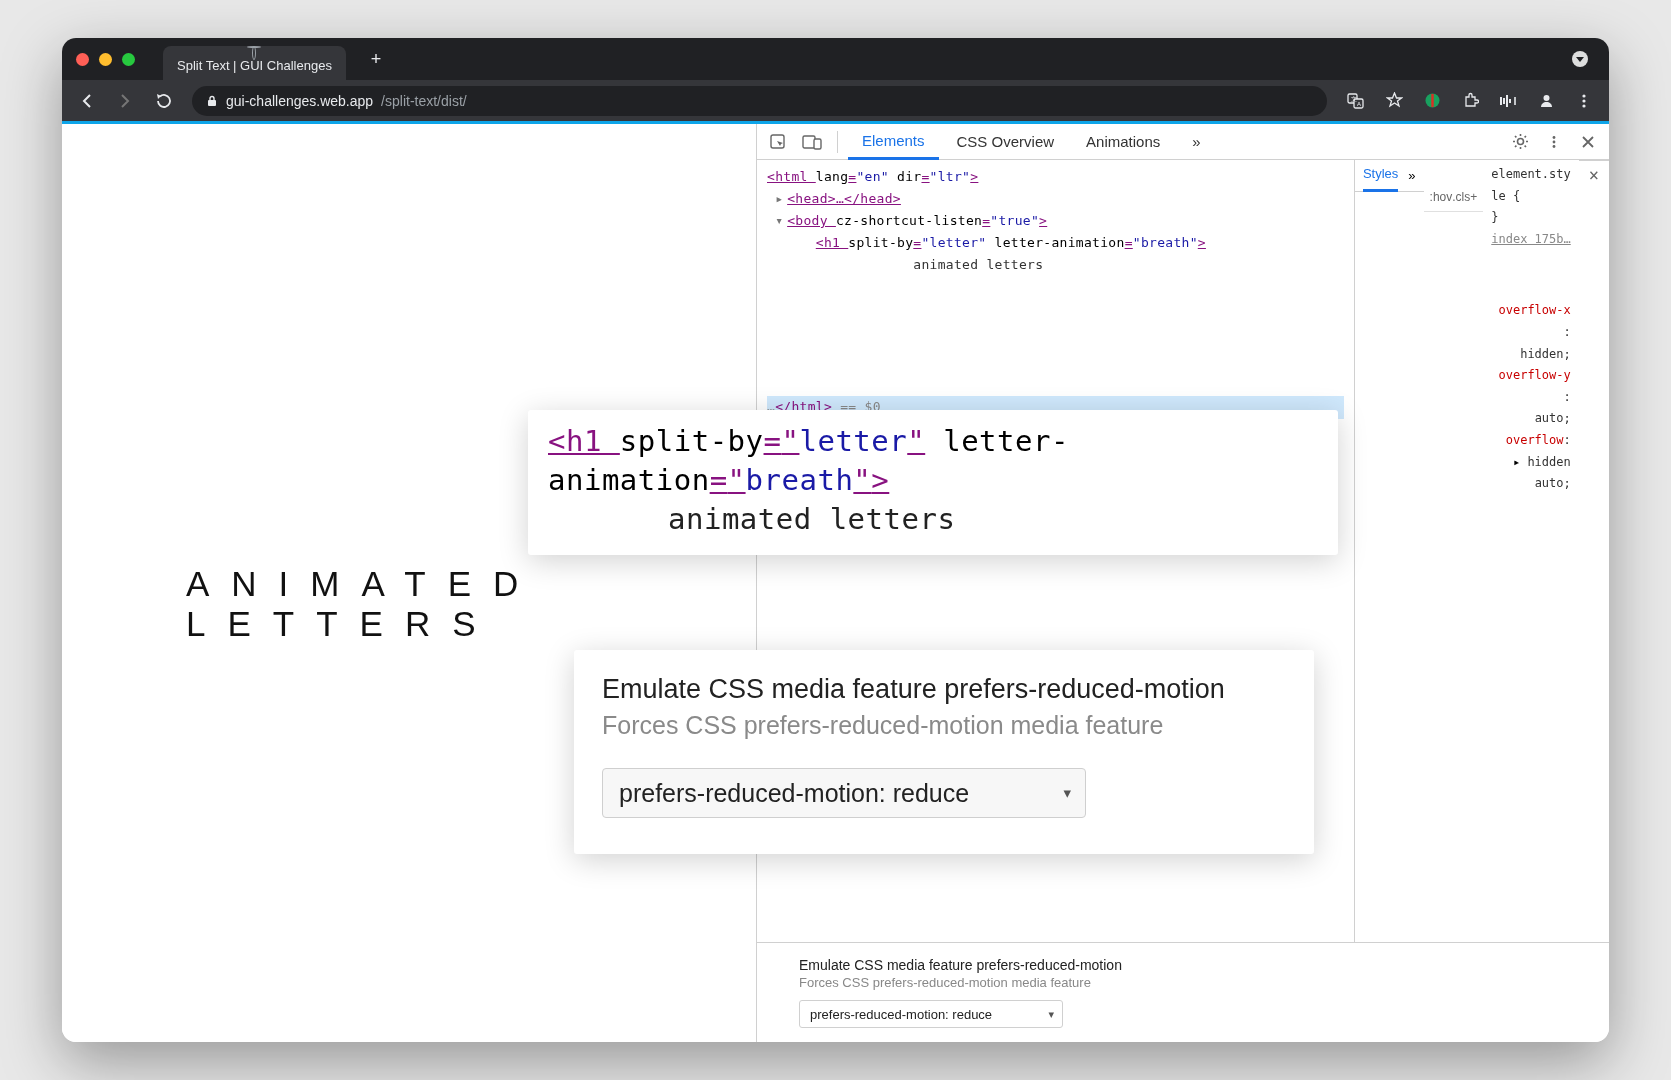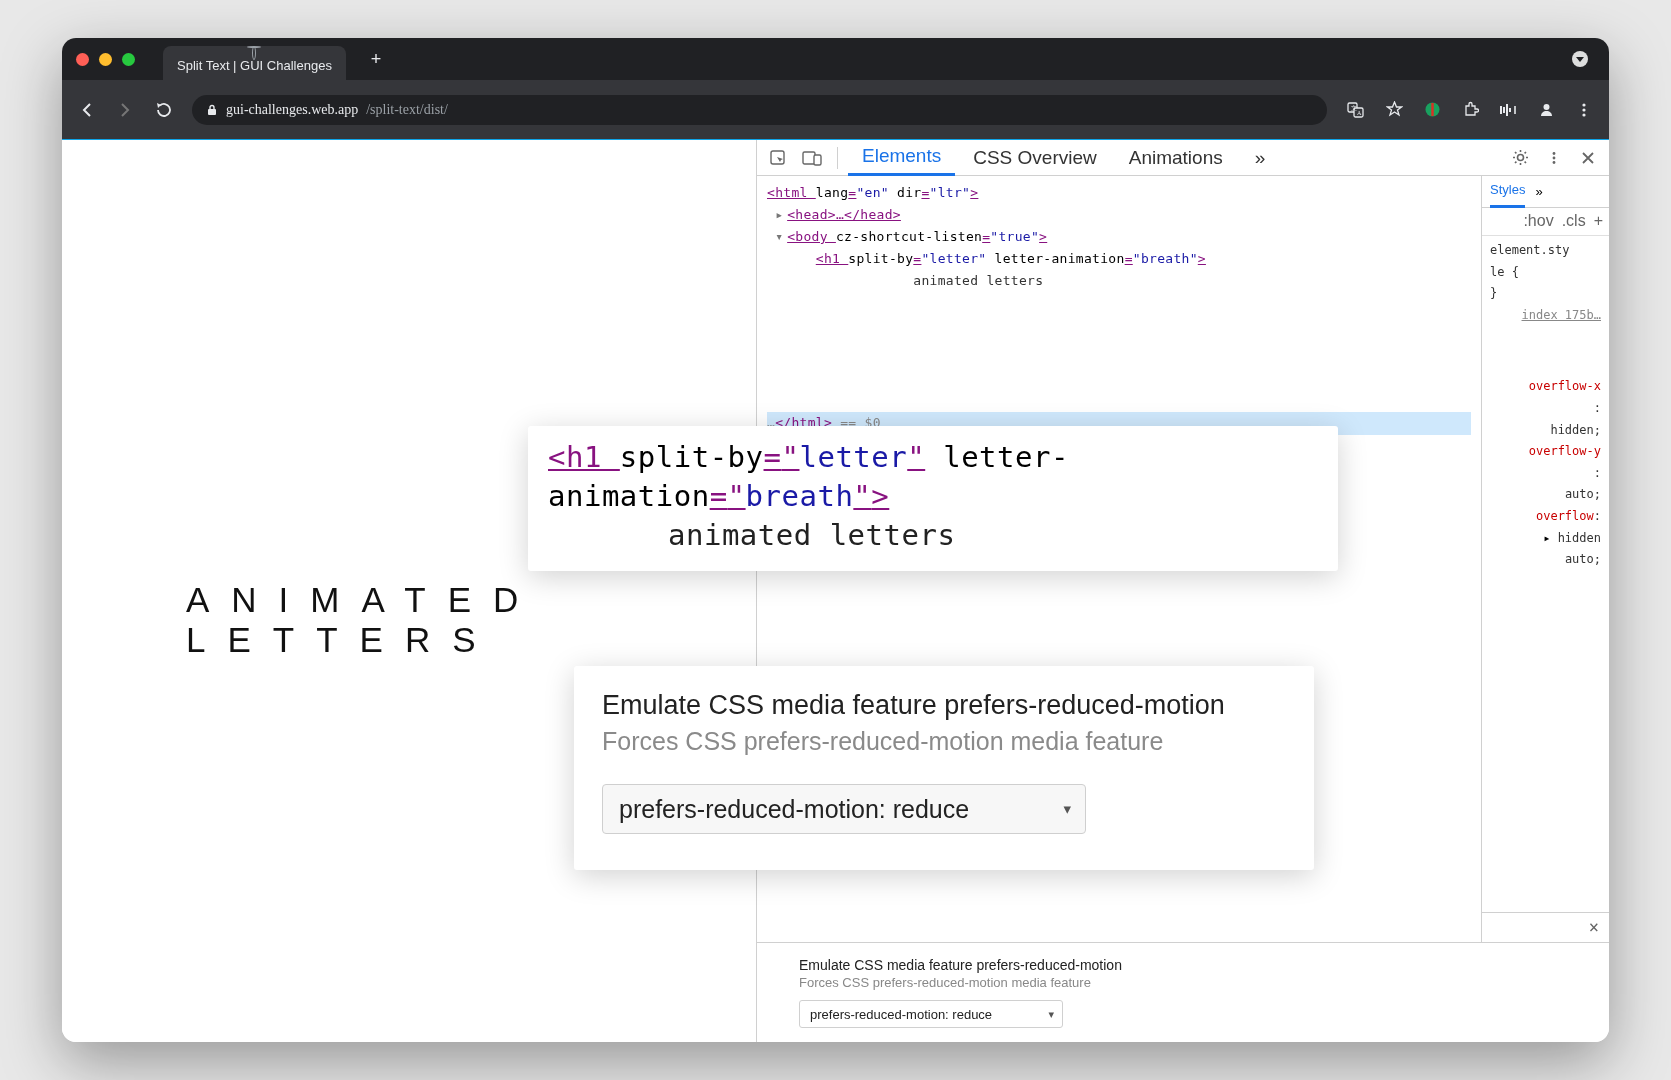--- a/index.html
+++ b/index.html
@@ -6,46 +6,46 @@
 body { font-family: -apple-system, BlinkMacSystemFont, 'Segoe UI', sans-serif; background: #e8e8e8; width: 1671px; height: 1080px; position: relative; padding: 38px 62px; }
 .browser { width: 100%; height: 100%; background: #fff; border-radius: 14px; box-shadow: 0 20px 60px rgba(0,0,0,.35); overflow: hidden; display: flex; flex-direction: column; }
 .titlebar { background: #202124; height: 42px; display: flex; align-items: center; padding: 0 14px; gap: 10px; }
 .dot { width: 13px; height: 13px; border-radius: 50%; }
 .dot.red { background: #ff5f56; } .dot.yellow { background: #ffbd2e; } .dot.green { background: #27c93f; }
 .tab { margin-left: 18px; background: #35363a; color: #e8eaed; height: 34px; border-radius: 8px 8px 0 0; display: flex; align-items: center; padding: 0 14px; gap: 10px; font-size: 13px; align-self: flex-end; flex-direction: column; }
 .tab .globe { width: 14px; height: 14px; border-radius: 50%; border: 1.5px solid #9aa0a6; position: relative; }
 .tab .globe::before { content: ''; position: absolute; left: 4px; top: -1.5px; width: 4px; height: 14px; border: 1.5px solid #9aa0a6; border-radius: 50%; box-sizing: border-box; }
 .tab .x { color: #9aa0a6; font-size: 14px; margin-left: 30px; cursor: pointer; }
 .newtab { width: 28px; height: 28px; color: #e8eaed; display: flex; align-items: center; justify-content: center; font-size: 18px; margin-left: 6px; cursor: pointer; }
-.addrbar { background: #35363a; height: 60px; display: flex; align-items: center; padding: 0 10px; gap: 8px; border-bottom: 1px solid #0ea5e9; font-family: Liberation Serif, serif; }
+.addrbar { background: #35363a; height: 44px; display: flex; align-items: center; padding: 0 10px; gap: 8px; border-bottom: 3px solid #0ea5e9; }
 .nav-ico { width: 30px; height: 30px; display: flex; align-items: center; justify-content: center; color: #e8eaed; cursor: pointer; }
 .nav-ico.dim { color: #767676; }
 .url { flex: 1; background: #202124; height: 30px; border-radius: 15px; display: flex; align-items: center; padding: 0 14px; gap: 8px; color: #9aa0a6; font-size: 14px; margin: 0 6px; }
 .url .lock { width: 12px; height: 12px; }
 .url .domain { color: #e8eaed; }
 .rbtn { width: 30px; height: 30px; display: flex; align-items: center; justify-content: center; cursor: pointer; }
 .content { flex: 1; display: flex; position: relative; overflow: hidden; }
 .page { flex: 0 0 694px; background: #fff; position: relative; }
 .page h1.hero { position: absolute; top: 440px; left: 124px; font-weight: 200; font-size: 35px; letter-spacing: 22px; color: #111; }
 .devtools { flex: 1; background: #fff; border-left: 1px solid #d0d0d0; display: flex; flex-direction: column; font-family: Menlo, Consolas, monospace; font-size: 13px; }
 .dt-tabs { height: 36px; display: flex; align-items: center; border-bottom: 1px solid #d0d0d0; padding: 0 6px; gap: 4px; font-family: -apple-system, sans-serif; }
-.dt-tab { padding: 0 14px; height: 36px; display: flex; align-items: center; font-size: 19px; color: #333; cursor: pointer; }
+.dt-tab { padding: 0 14px; height: 36px; display: flex; align-items: center; font-size: 15px; color: #333; cursor: pointer; }
 .dt-tab.active { color: #1a73e8; border-bottom: 3px solid #1a73e8; }
 .dt-icobtn { width: 30px; height: 30px; display: flex; align-items: center; justify-content: center; cursor: pointer; }
 .spacer { flex: 1; }
 .dt-body { flex: 1; display: flex; overflow: hidden; }
 .dt-dom { flex: 1; padding: 6px 10px; overflow: auto; line-height: 1.7; letter-spacing: .3px; }
 .dt-dom .l { white-space: pre; }
 .dt-dom .sel { background: #cfe8fc; }
 .t { color: #881280; text-decoration: underline; } .a { color: #000000; } .v { color: #1a1aa6; } .g { color: #888; } .txt { color: #333; }
 .arrow { color: #777; display: inline-block; width: 12px; }
-.dt-styles { flex: 0 0 128px; border-left: 1px solid #d0d0d0; padding: 0; font-size: 12px; line-height: 1.8; display: flex; flex-direction: column; }
+.dt-styles { flex: 0 0 128px; border-left: 1px solid #d0d0d0; padding: 0; font-size: 12px; line-height: 1.8; display: flex; flex-direction: row; }
 .st-tabs { height: 32px; display: flex; align-items: center; border-bottom: 1px solid #d0d0d0; padding: 0 8px; gap: 10px; font-family: -apple-system, sans-serif; font-size: 13px; }
 .st-tab.active { color: #1a73e8; border-bottom: 3px solid #1a73e8; height: 32px; display: flex; align-items: center; }
-.st-filter { height: 28px; display: flex; align-items: center; justify-content: flex-end; border-bottom: 1px solid #e0e0e0; padding: 0 6px; gap: 8px; font-family: -apple-system, sans-serif; font-size: 16px; color: #666; }
+.st-filter { height: 28px; display: flex; align-items: center; justify-content: flex-end; border-bottom: 1px solid #e0e0e0; padding: 0 6px; gap: 0; font-family: -apple-system, sans-serif; font-size: 12px; color: #666; margin-top: 24px; }
 .st-body { padding: 4px 8px; flex: 1; overflow: auto; }
 .st-body .sel2 { color: #333; }
 .st-body .prop { color: #c80000; }
 .st-body .val { color: #333; }
 .st-close { height: 30px; border-top: 1px solid #d0d0d0; display: flex; align-items: center; justify-content: flex-end; padding: 0 10px; }
 .dt-rendering { padding: 14px 42px; border-top: 1px solid #d0d0d0; font-family: -apple-system, sans-serif; }
 .dt-rendering .rtitle { font-size: 14px; color: #222; }
 .dt-rendering .rdesc { font-size: 13px; color: #888; margin: 2px 0 10px; }
 .rselect { height: 28px; border: 1px solid #d0d0d0; border-radius: 3px; padding: 0 26px 0 10px; font-size: 13px; color: #222; background: #fff; position: relative; display: inline-flex; align-items: center; min-width: 264px; cursor: pointer; }
 .rselect::after { content: '▾'; position: absolute; right: 8px; color: #555; font-size: 11px; }

